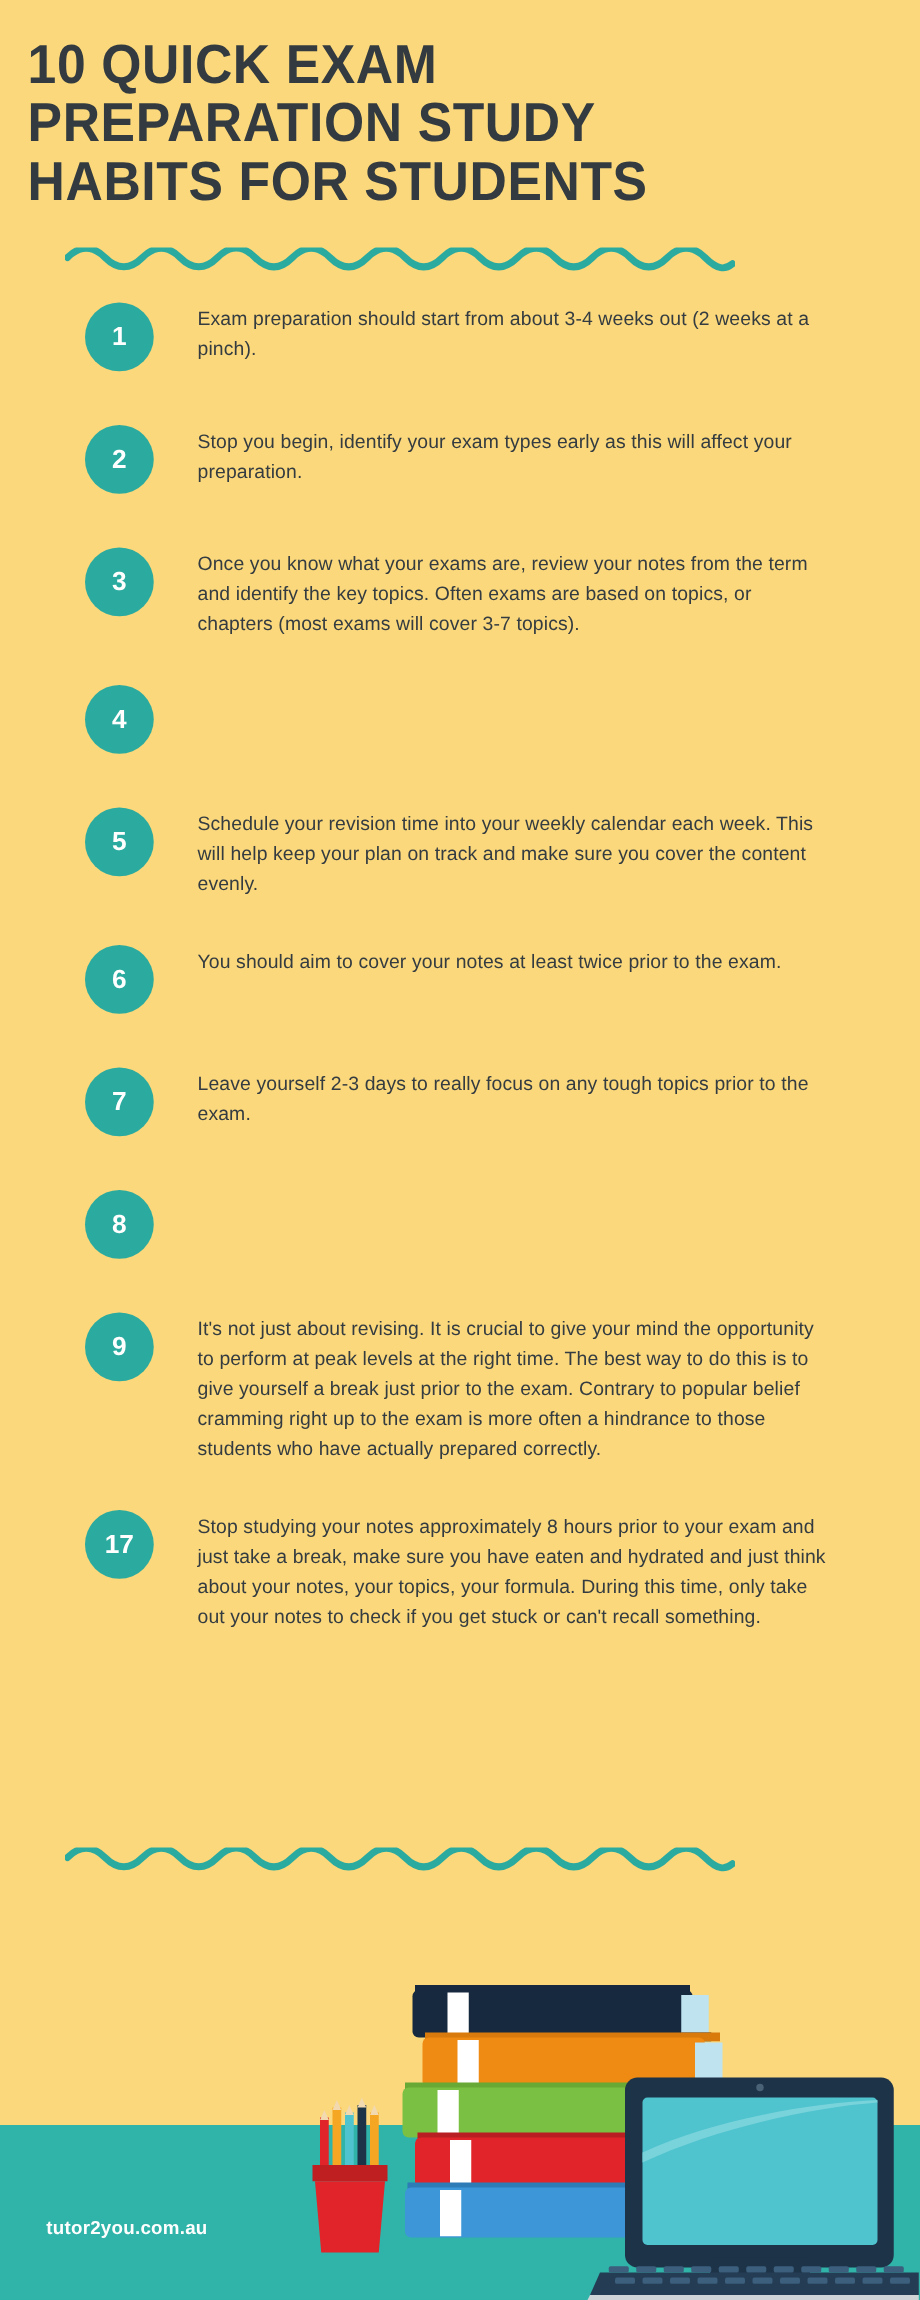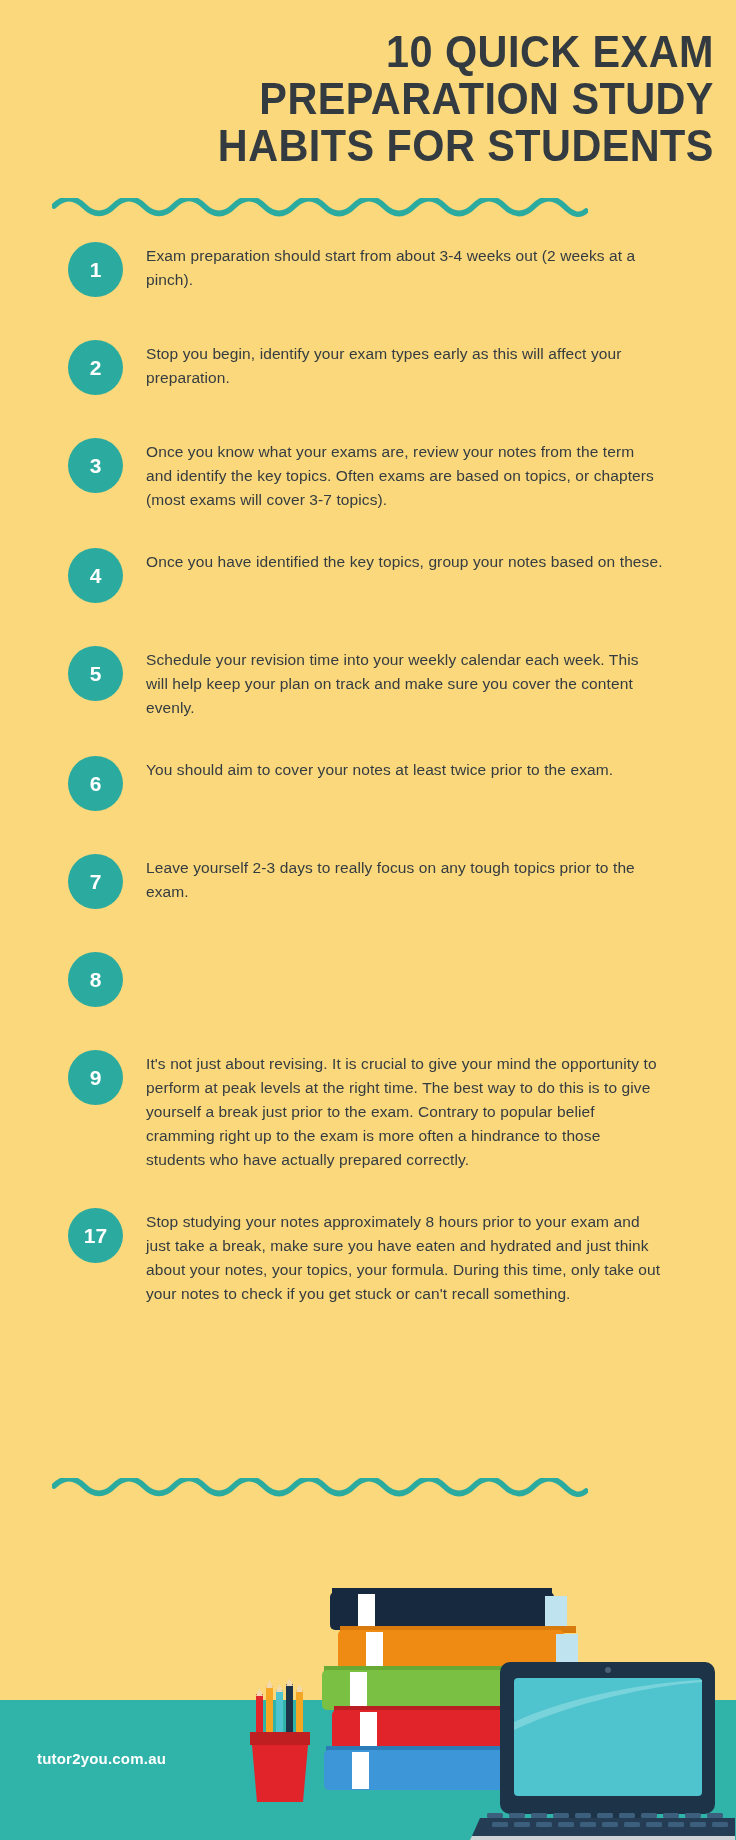--- a/index.html
+++ b/index.html
@@ -12,21 +12,21 @@
     position: relative;
     width: 736px; height: 1840px;
     background: #fad87b;
     overflow: hidden;
   }
 
   
   .title-block {
     position: absolute;
     top: 28px; left: 0; width: 736px;
-    text-align: right;
+    text-align: left;
   }
   .title-line {
     display: block;
     font-family: "Liberation Sans", sans-serif;
     font-weight: bold;
     font-size: 44px;
     line-height: 47px;
     letter-spacing: 0.5px;
     color: #343b40;
     text-transform: uppercase;
@@ -66,38 +66,38 @@
     background: #2bab9f;
     color: #ffffff;
     font-weight: bold;
     font-size: 21px;
     line-height: 55px;
     text-align: center;
     margin-top: 6px;
   }
   .item-text {
     flex: 1 1 auto;
-    margin-left: 23px;
+    margin-left: 35px;
     font-size: 15.5px;
     line-height: 24px;
     color: #353c41;
     padding-top: 8px;
     letter-spacing: 0.1px;
   }
 
   
   .footer-band {
     position: absolute;
     left: 0; bottom: 0;
     width: 736px; height: 140px;
     background: #30b3a8;
   }
   .footer-url {
     position: absolute;
-    left: 37px; bottom: 73px;
+    left: 37px; bottom: 49px;
     color: #ffffff;
     font-size: 15px;
     font-weight: bold;
     letter-spacing: 0.2px;
   }
 
   
   .illustration {
     position: absolute;
     left: 0; bottom: 0;
@@ -135,21 +135,20 @@
       <div class="item-text">Stop you begin, identify your exam types early as this will affect your preparation.</div>
     </div>
 
     <div class="item">
       <div class="badge">3</div>
       <div class="item-text">Once you know what your exams are, review your notes from the term and identify the key topics. Often exams are based on topics, or chapters (most exams will cover 3-7 topics).</div>
     </div>
 
     <div class="item">
       <div class="badge">4</div>
-      <div class="item-text">Once you have identified the key topics, group your notes based on these.</div>
     </div>
 
     <div class="item">
       <div class="badge">5</div>
       <div class="item-text">Schedule your revision time into your weekly calendar each week. This will help keep your plan on track and make sure you cover the content evenly.</div>
     </div>
 
     <div class="item">
       <div class="badge">6</div>
       <div class="item-text">You should aim to cover your notes at least twice prior to the exam.</div>

